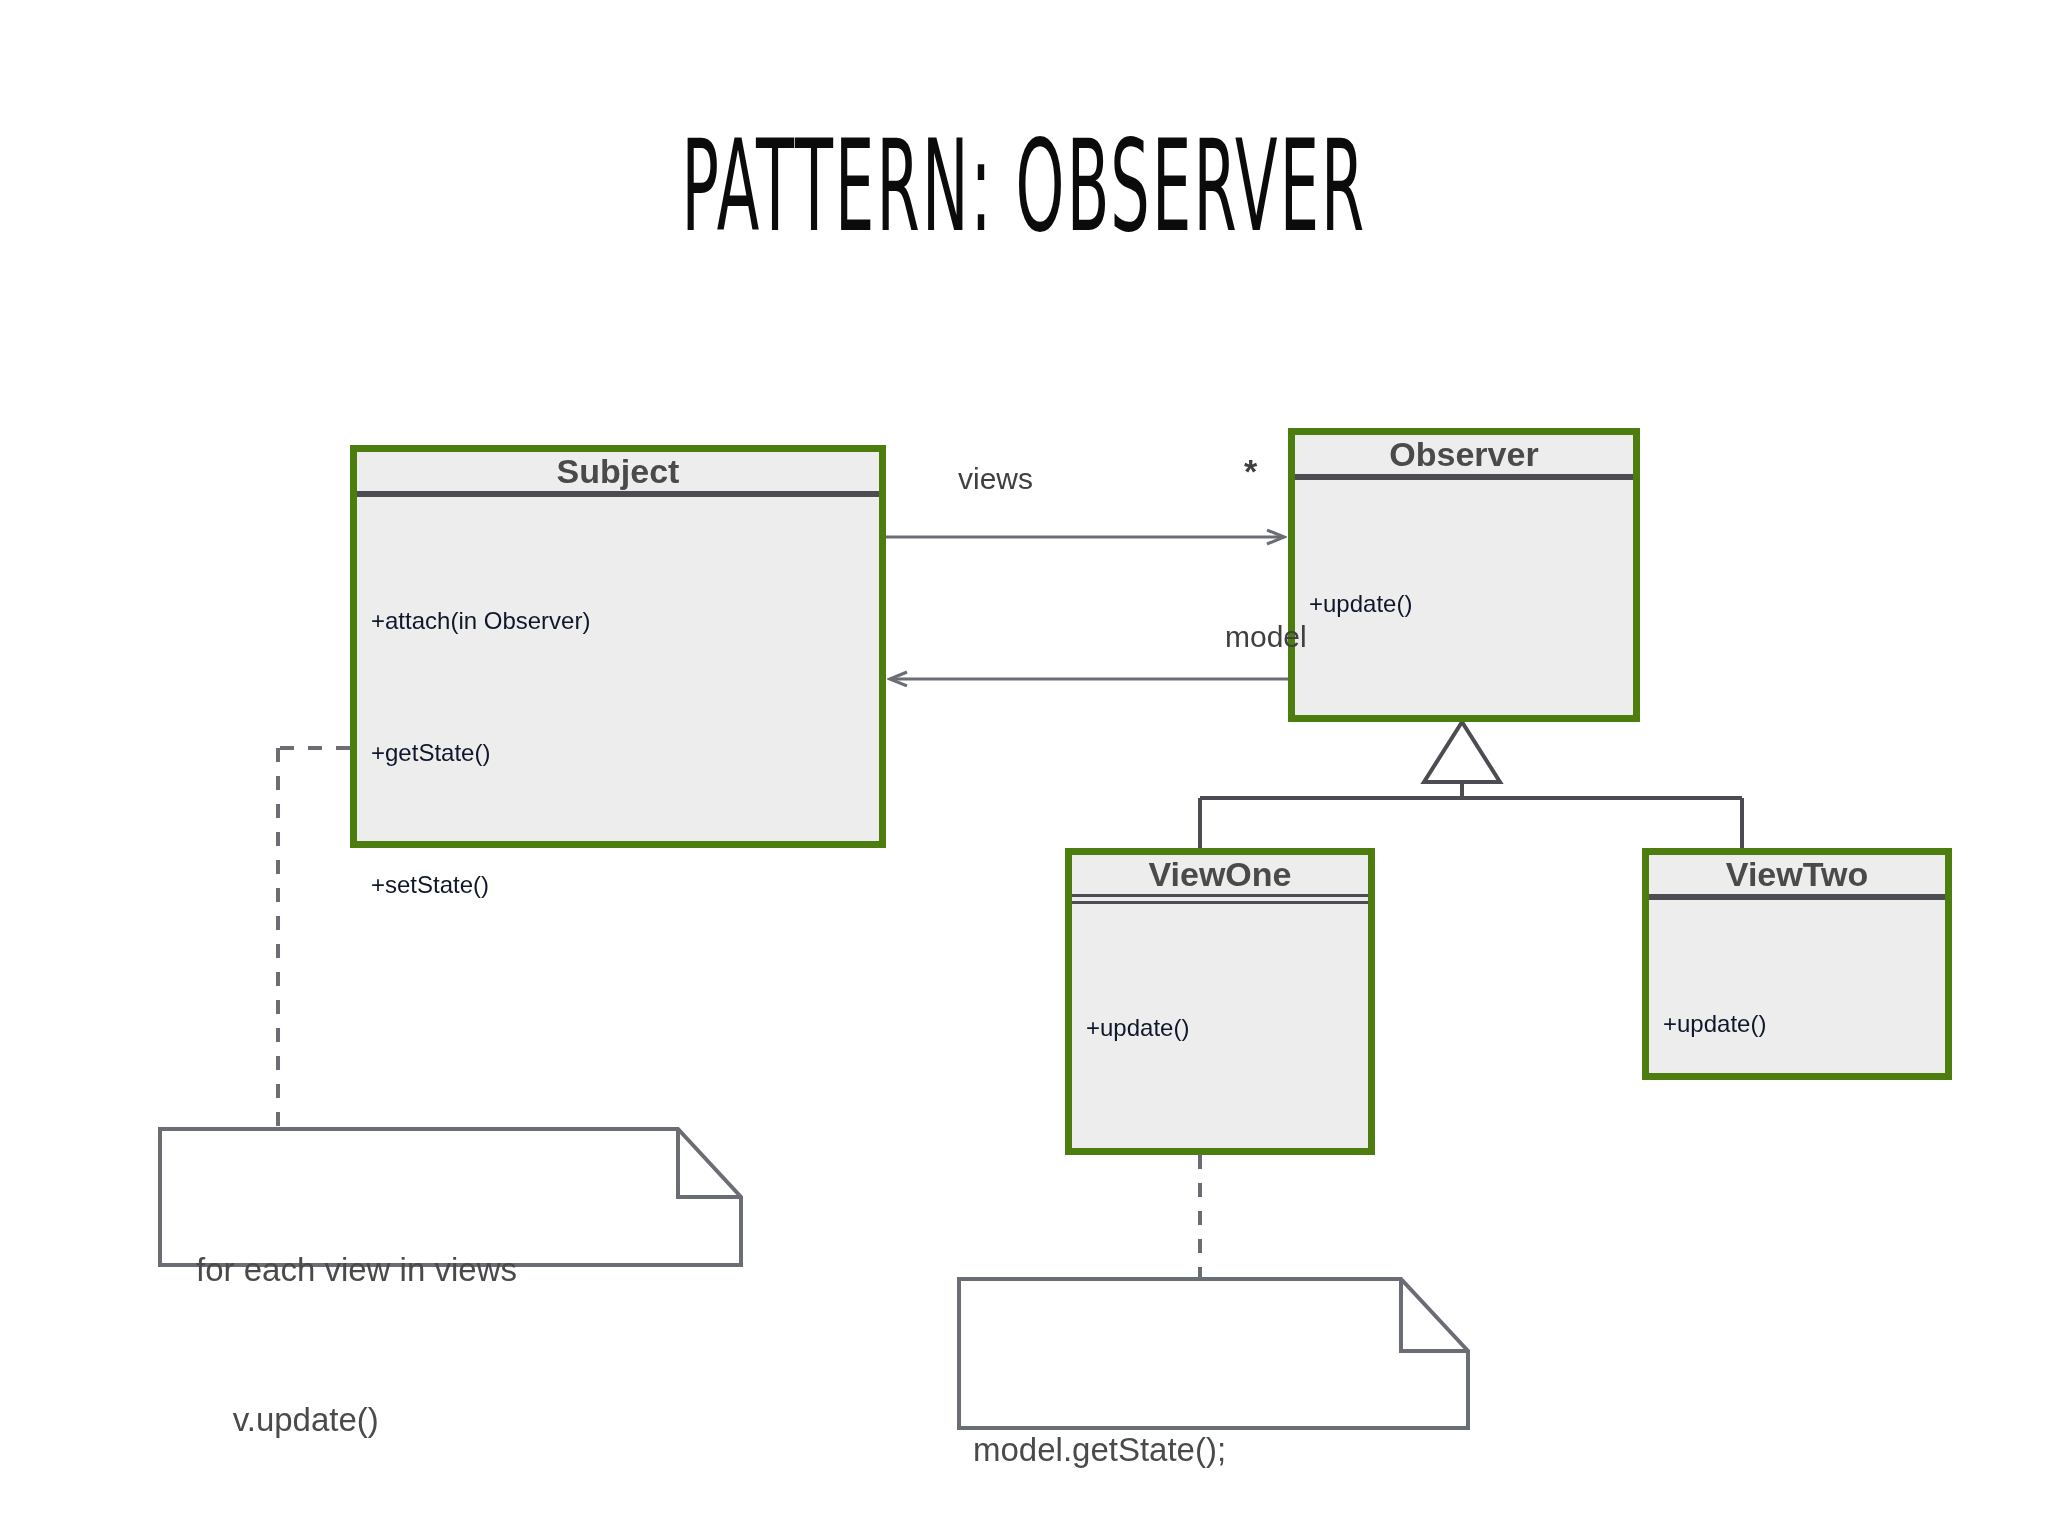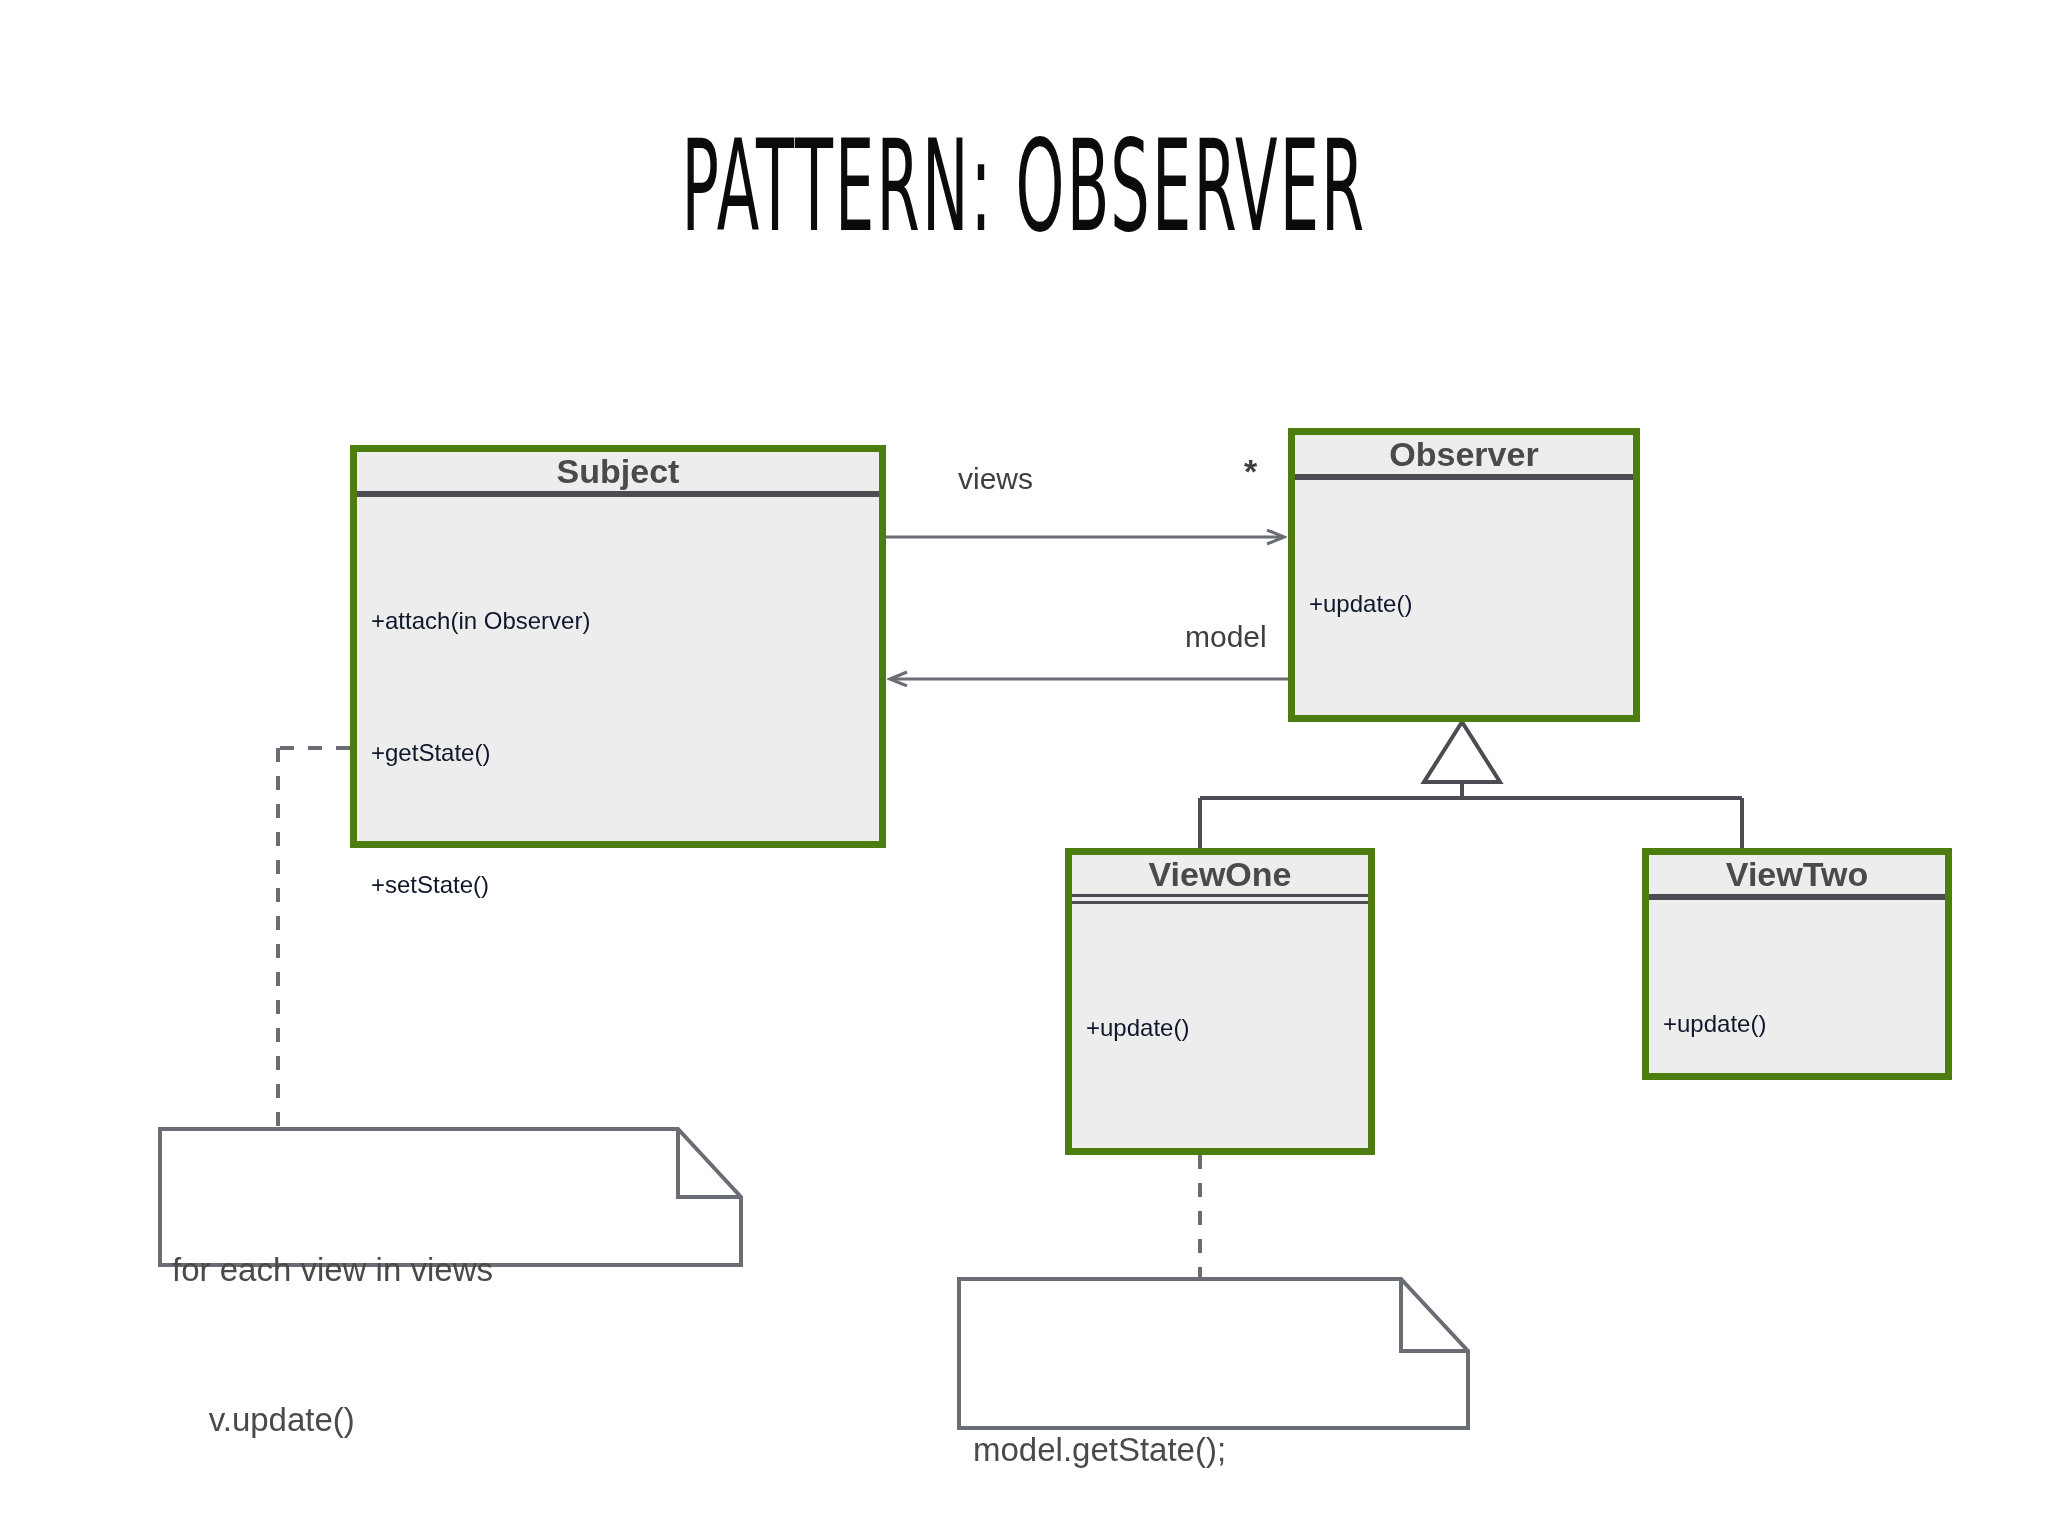--- a/index.html
+++ b/index.html
@@ -193,23 +193,23 @@
     <div class="uml-compartment uml-empty" style="height:107px;"></div>
     <div class="uml-compartment uml-ops" style="flex:1;">
       <div>+update()</div>
     </div>
   </div>
 
   <div class="edge-label" style="left:958px; top:462px;">views</div>
 
   <div class="edge-label mult" style="left:1244px; top:452px;">*</div>
 
-  <div class="edge-label" style="left:1185px; top:620px;">model</div>
-
-  <div class="uml-note" style="left:158px; top:1127px; width:585px; height:140px;">
+  <div class="edge-label" style="left:1225px; top:620px;">model</div>
+
+  <div class="uml-note" style="left:158px; top:1127px; width:585px; height:140px;padding-left:24px;">
     <svg viewBox="0 0 585 140" preserveAspectRatio="none" xmlns="http://www.w3.org/2000/svg">
       <path d="M2,2 L520,2 L583,70 L583,138 L2,138 Z" fill="#ffffff" stroke="#6b6d74" stroke-width="4" vector-effect="non-scaling-stroke"></path>
       <path d="M520,2 L520,70 L583,70" fill="none" stroke="#6b6d74" stroke-width="4" vector-effect="non-scaling-stroke"></path>
     </svg>
     <div class="note-text" style="padding:18px 0 0 14px;">
       <div>for each view in views</div>
       <div>    v.update()</div>
     </div>
   </div>
 

